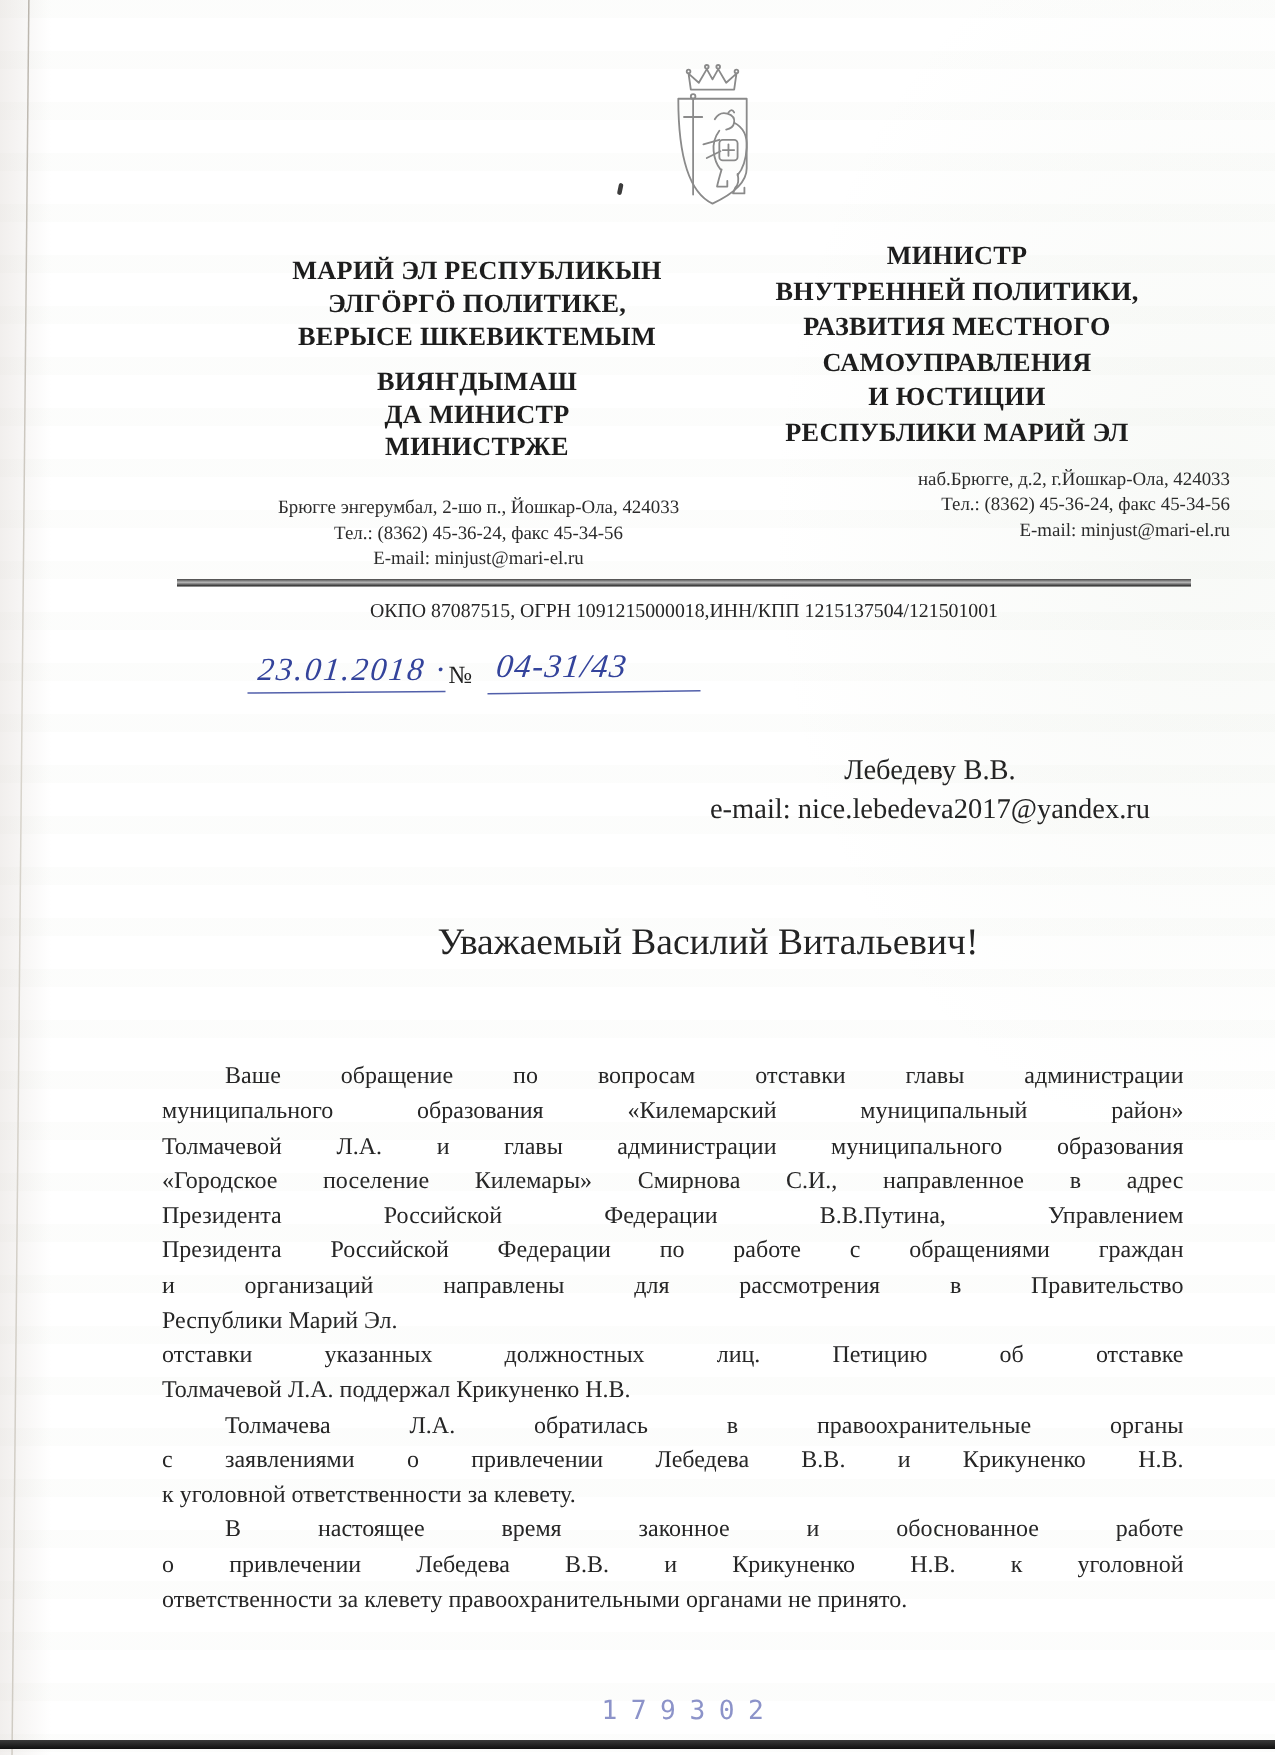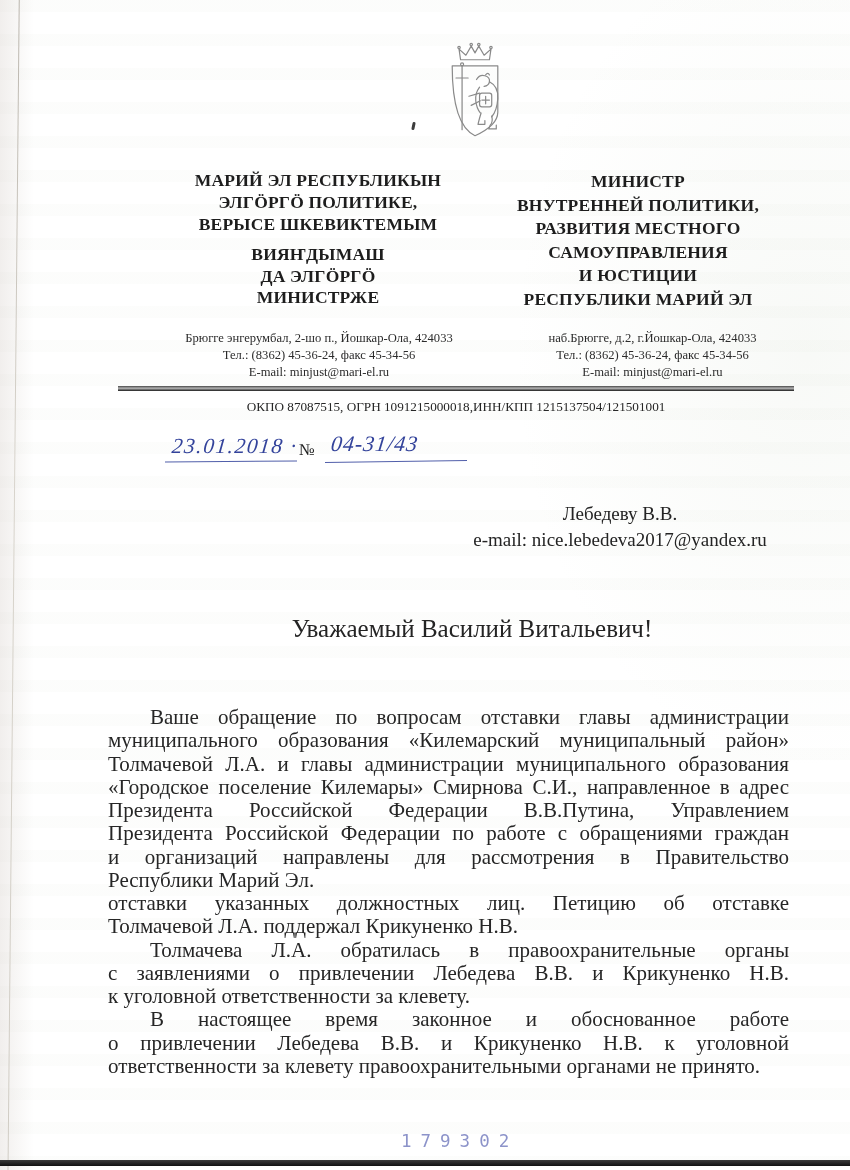--- a/index.html
+++ b/index.html
@@ -20,42 +20,42 @@
   
   .paper-edge-left{left:13px;top:-12px;width:1px;height:1220px;background:linear-gradient(#b9b4ac,#d8d4cc 40%,#cfcbc3);transform:rotate(.55deg);}
   .bottom-scan-bar{left:0;top:1160px;width:850px;height:6px;background:linear-gradient(#3a3a3a,#101010);}
   .ink-speck{left:412px;top:122px;width:3px;height:8px;background:#3c3c3c;border-radius:2px;transform:rotate(12deg);}
 
   
   .emblem{left:437px;top:40px;width:76px;height:114px;}
   .head-col{font-weight:bold;font-size:17.5px;letter-spacing:.2px;text-align:center;color:#1d1d1d;}
   .head-left-1{left:158px;top:170px;width:320px;line-height:21.8px;}
   .head-left-2{left:158px;top:244px;width:320px;line-height:21.5px;}
-  .head-right{left:473px;top:170px;width:330px;line-height:23.6px;}
+  .head-right{left:473px;top:159px;width:330px;line-height:23.6px;}
   .contact{font-size:12.6px;line-height:16.8px;text-align:center;color:#2b2b2b;font-weight:normal;}
   .contact-left{left:143px;top:330px;width:352px;}
-  .contact-right{left:485px;top:330px;width:335px;}
+  .contact-right{left:485px;top:311px;width:335px;text-align:right;}
   .divider{left:118px;top:386px;width:676px;height:4.5px;background:linear-gradient(#474747,#b5b5b5 45%,#1b1b1b);}
   .registry{left:118px;top:399px;width:676px;text-align:center;font-size:13.2px;color:#262626;}
 
   
   .hw{font-style:italic;color:var(--ink,#33439b);white-space:nowrap;}
   .hw-date{left:172px;top:434px;font-size:21.5px;letter-spacing:1.5px;transform:skewX(-6deg);}
   .hw-number{left:331px;top:431px;font-size:22px;letter-spacing:1px;transform:skewX(-7deg);}
   .no-sign{left:299px;top:440px;font-size:16.5px;color:#222;}
   .hw-underline{height:0;border-bottom:1.6px solid var(--ink,#33439b);opacity:.85;}
   .u-date{left:165px;top:461px;width:132px;transform:rotate(-.5deg);}
   .u-number{left:325px;top:461px;width:142px;transform:rotate(-.8deg);}
 
   
   .addressee{left:438px;top:501px;width:364px;text-align:center;font-size:19px;line-height:25.5px;}
   .salutation{left:132px;top:615px;width:680px;text-align:center;font-size:25px;}
 
   
-  .body-text{left:108px;top:706px;width:681px;font-size:21px;line-height:23.25px;color:#262626;}
+  .body-text{left:108px;top:706px;width:681px;font-size:16px;line-height:23.25px;color:#262626;}
   .line{text-align:justify;text-align-last:justify;}
   .line.first{padding-left:42px;}
   .line.last{text-align-last:left;}
 
   
   .stamp{left:401px;top:1131px;font-family:"DejaVu Sans Mono",monospace;font-size:17.5px;
          letter-spacing:9px;color:var(--stamp,#8088c4);opacity:.9;}
 </style>
 </head>
 <body>
@@ -89,21 +89,21 @@
     <path d="M64,74 v10 M59,79 h10"></path>
   </svg>
 
   <div class="abs head-col head-left-1">
       <div>МАРИЙ ЭЛ РЕСПУБЛИКЫН</div>
       <div>ЭЛГӦРГӦ ПОЛИТИКЕ,</div>
       <div>ВЕРЫСЕ ШКЕВИКТЕМЫМ</div>
     </div>
   <div class="abs head-col head-left-2">
       <div>ВИЯҤДЫМАШ</div>
-      <div>ДА ЭЛГӦРГӦ</div>
+      <div>ДА МИНИСТР</div>
       <div>МИНИСТРЖЕ</div>
     </div>
 
   <div class="abs head-col head-right">
       <div>МИНИСТР</div>
       <div>ВНУТРЕННЕЙ ПОЛИТИКИ,</div>
       <div>РАЗВИТИЯ МЕСТНОГО</div>
       <div>САМОУПРАВЛЕНИЯ</div>
       <div>И ЮСТИЦИИ</div>
       <div>РЕСПУБЛИКИ МАРИЙ ЭЛ</div>

